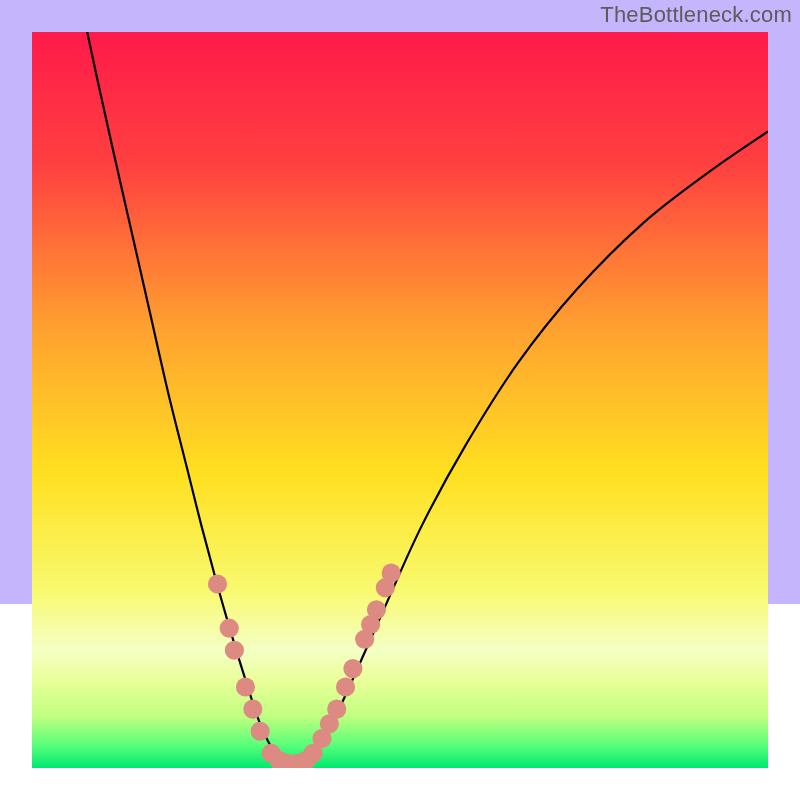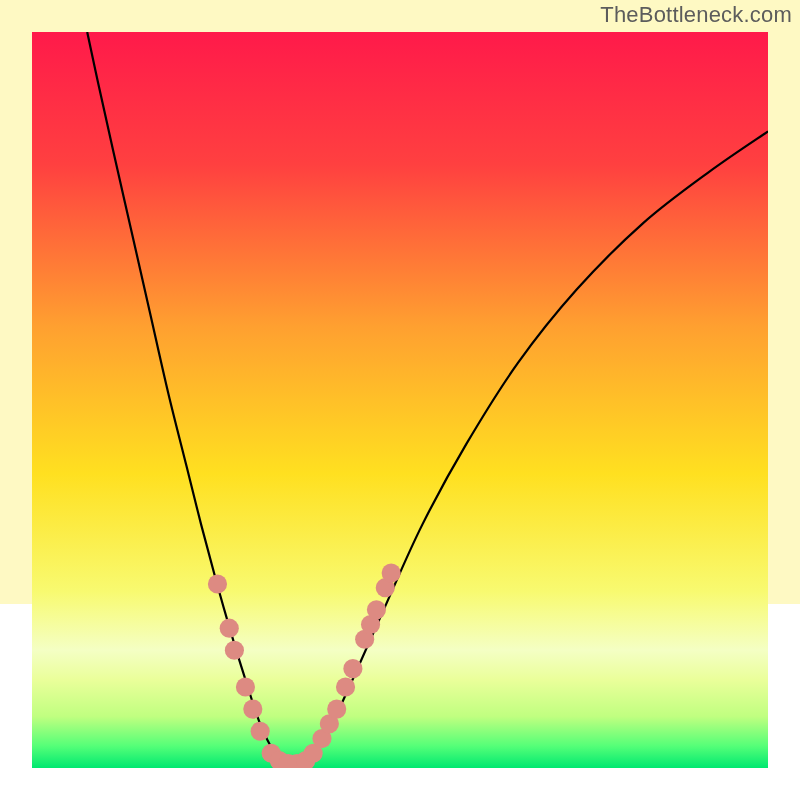--- a/index.html
+++ b/index.html
@@ -7,21 +7,21 @@
     padding: 0;
     width: 800px;
     height: 800px;
     overflow: hidden;
     font-family: Arial, Helvetica, sans-serif;
   }
   .frame {
     position: relative;
     width: 800px;
     height: 604px;
-    background: #fef9c3;
+    background: #c4b5fd;
   }
   .watermark {
     position: absolute;
     top: 2px;
     right: 8px;
     color: #5c5c5c;
     font-size: 22px;
     font-weight: 500;
     letter-spacing: 0.2px;
     z-index: 20;

